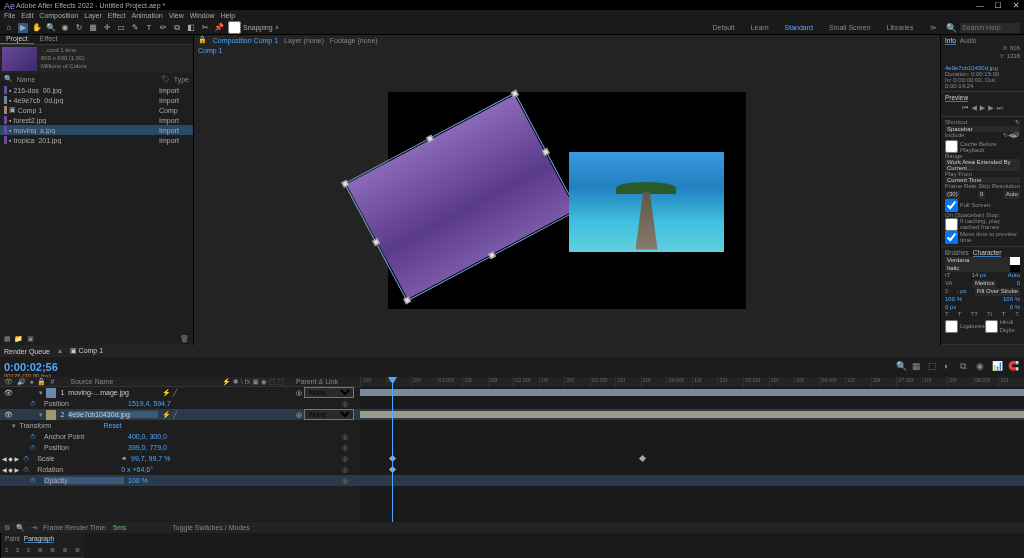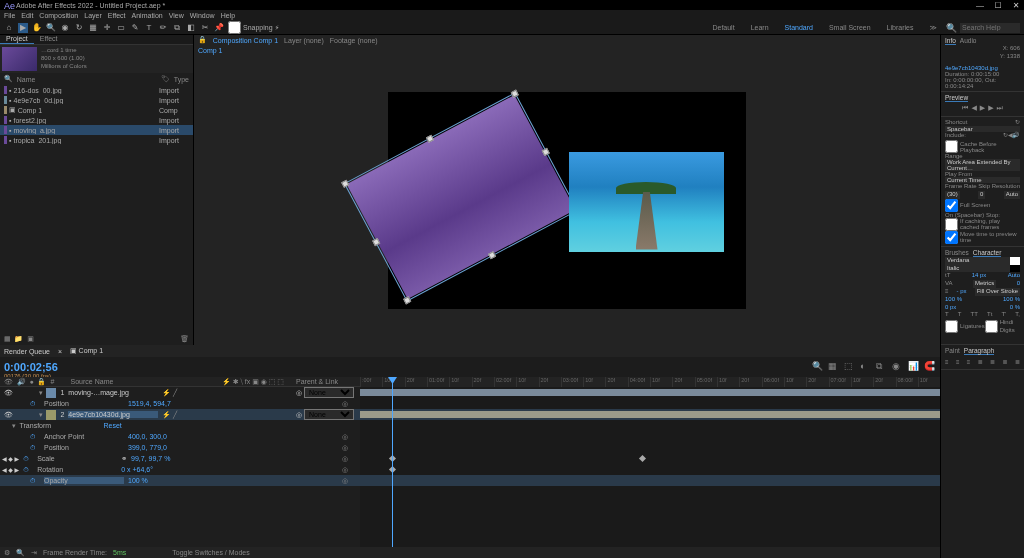--- a/index.html
+++ b/index.html
@@ -69,21 +69,21 @@
 .rp-tabs { display: flex; gap: 4px; font-size: 6.5px; }
 .rp-tabs .active { color: #ccc; border-bottom: 1px solid #3a7ab8; }
 .rp-row { display: flex; justify-content: space-between; line-height: 1.3; }
 .rp-val { color: #4fa8ff; }
 .playback-ctrls { display: flex; gap: 3px; justify-content: center; padding: 2px 0; }
 .playback-ctrls span { font-size: 7px; cursor: pointer; }
 .checkbox-row { display: flex; align-items: center; gap: 2px; font-size: 6px; }
 .dropdown { background: #2a2a2a; color: #ccc; font-size: 6px; padding: 0 2px; }
 
 
-.bottom { height: 213px; display: flex; }
+.bottom { height: 213px; display: flex; flex-direction: column; }
 .timeline-panel { flex: 1; background: #1a1a1a; display: flex; flex-direction: column; }
 .tl-tabs { height: 12px; display: flex; align-items: center; padding: 0 4px; gap: 8px; font-size: 7px; background: #232323; }
 .tl-tabs span.active { color: #ccc; }
 .tl-header { height: 20px; display: flex; padding: 4px; gap: 8px; align-items: flex-start; background: #1c1c1c; }
 .timecode { font-size: 11px; color: #4fa8ff; font-weight: bold; }
 .timecode-frame { font-size: 6px; color: #c89050; }
 .tl-icons { display: flex; gap: 4px; margin-left: auto; }
 .tl-icons span { width: 12px; height: 12px; font-size: 9px; color: #888; }
 .tl-grid { flex: 1; display: grid; grid-template-columns: 360px 1fr; }
 .tl-left { background: #1e1e1e; }

